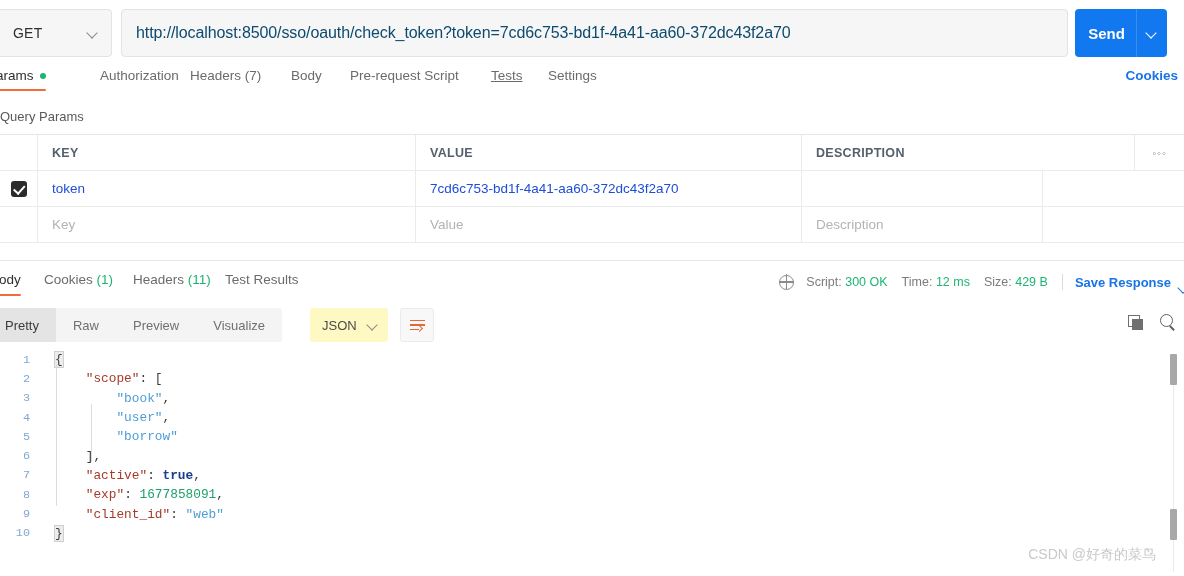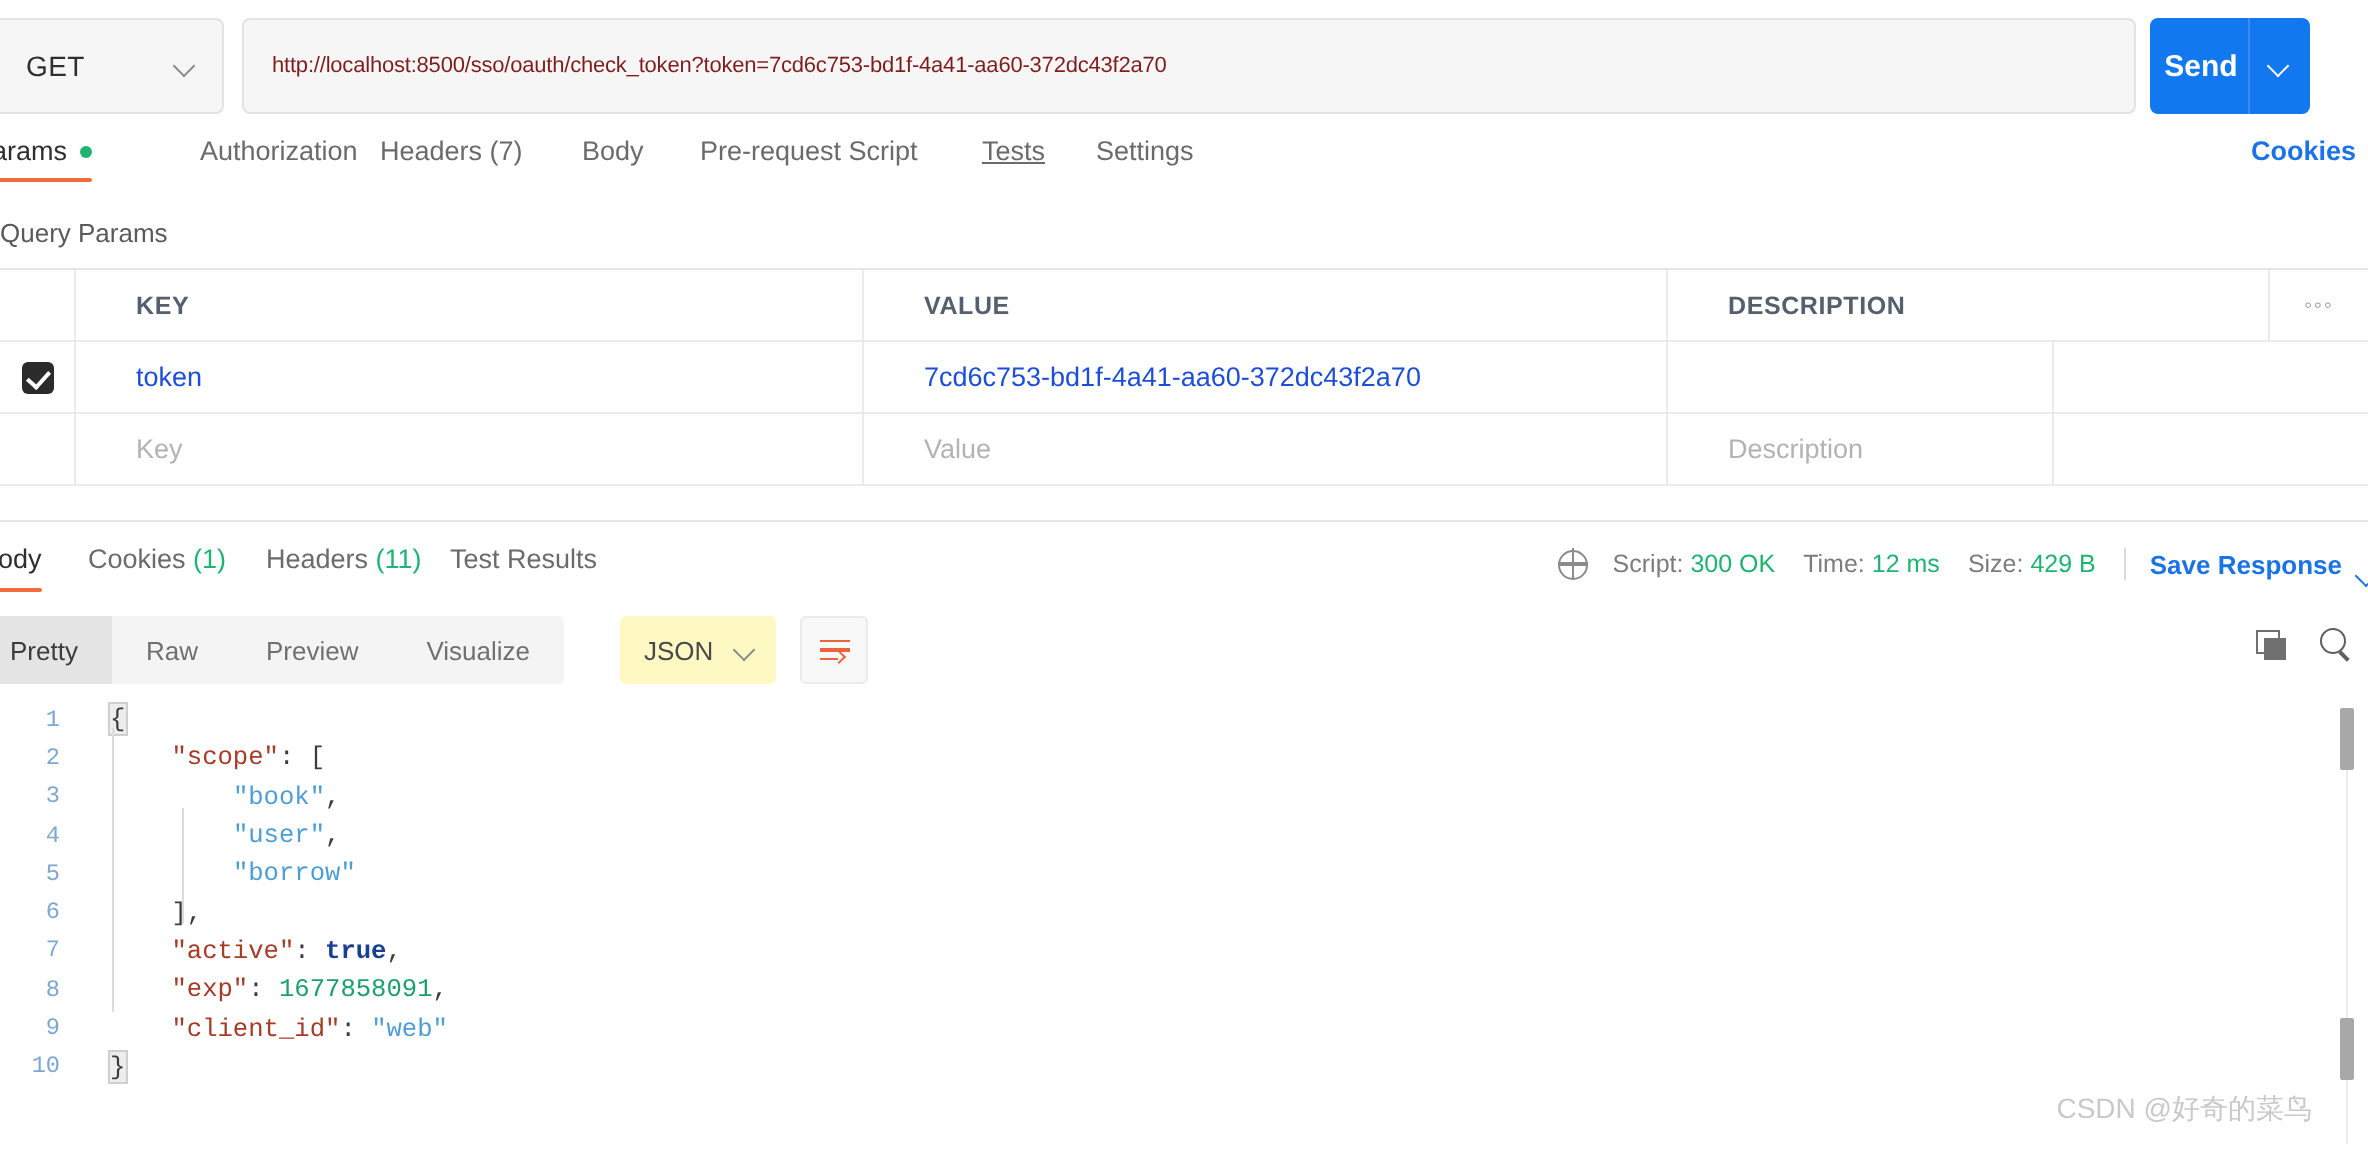--- a/index.html
+++ b/index.html
@@ -24,42 +24,42 @@
   .chev::before{
     content:""; position:absolute; left:1px; top:2px; width:7px; height:7px;
     border-right:1.4px solid #8a8a8a; border-bottom:1.4px solid #8a8a8a;
     transform:rotate(45deg);
   }
   .url-input-box {
     position:absolute; left:121px; top:0; width:947px; height:48px;
     background:#f6f6f6; border:1px solid #e3e3e3; border-radius:4px;
     display:flex; align-items:center; padding:0 14px; overflow:hidden;
   }
-  .url-text { font-size:11px; color:#7f1d1d; white-space:nowrap; letter-spacing:-.1px; }
+  .url-text { font-size:16px; color:#0c4a6e; white-space:nowrap; letter-spacing:-.1px; }
   .send-btn {
-    position:absolute; left:1075px; top:0; width:80px; height:48px;
+    position:absolute; left:1075px; top:0; width:92px; height:48px;
     background:#1178f0; border-radius:4px; display:flex; align-items:center;
   }
   .send-label { flex:1; text-align:center; color:#fff; font-size:15px; font-weight:bold; padding-left:2px; }
   .send-sep { width:1px; height:48px; background:#3a8ef3; }
   .send-caret { width:30px; display:flex; align-items:center; justify-content:center; }
   .send-caret .chev::before { border-color:#ffffff; }
 
   
   .req-tabs { position:absolute; left:0; top:68px; width:1184px; height:30px; }
   .rtab { position:absolute; top:0; font-size:13.5px; color:#6b6b6b; white-space:nowrap; }
   .rtab.active { color:#2f2f2f; }
   .rtab .udl { position:absolute; left:0; right:0; bottom:-8px; height:2.5px; background:#f26b3a; border-radius:2px; }
   .dot-green { display:inline-block; width:6px; height:6px; border-radius:50%; background:#1eb572; margin-left:6px; vertical-align:middle; }
   .cookies-link { position:absolute; top:0; right:6px; font-size:13.5px; color:#1a74e8; font-weight:bold; }
 
   
   .qp-title { position:absolute; left:0; top:109px; font-size:13px; color:#5a5a5a; }
   .tbl { position:absolute; left:0; top:134px; width:1184px; }
-  .trow { display:flex; height:36px; border-top:1px solid #ebebeb; align-items:center;gap:16px; }
+  .trow { display:flex; height:36px; border-top:1px solid #ebebeb; align-items:center; }
   .trow.first { border-top:1px solid #e6e6e6; }
   .c-chk { width:38px; height:36px; display:flex; align-items:center; justify-content:center; border-right:1px solid #ebebeb; }
   .c-key { width:378px; height:36px; display:flex; align-items:center; padding-left:14px; border-right:1px solid #ebebeb; }
   .c-val { width:386px; height:36px; display:flex; align-items:center; padding-left:14px; border-right:1px solid #ebebeb; }
   .c-desc { flex:1; height:36px; display:flex; align-items:center; padding-left:14px; }
   .c-dots { width:50px; height:36px; display:flex; align-items:center; justify-content:center; border-left:1px solid #ebebeb; }
   .c-bulk { width:92px; height:36px; display:flex; align-items:center; padding-left:10px; }
   .th { font-size:12.5px; color:#55606e; font-weight:bold; letter-spacing:.3px; }
   .td { font-size:13.5px; color:#1d4ed8; }
   .ph { font-size:13.5px; color:#b3b3b3; }

